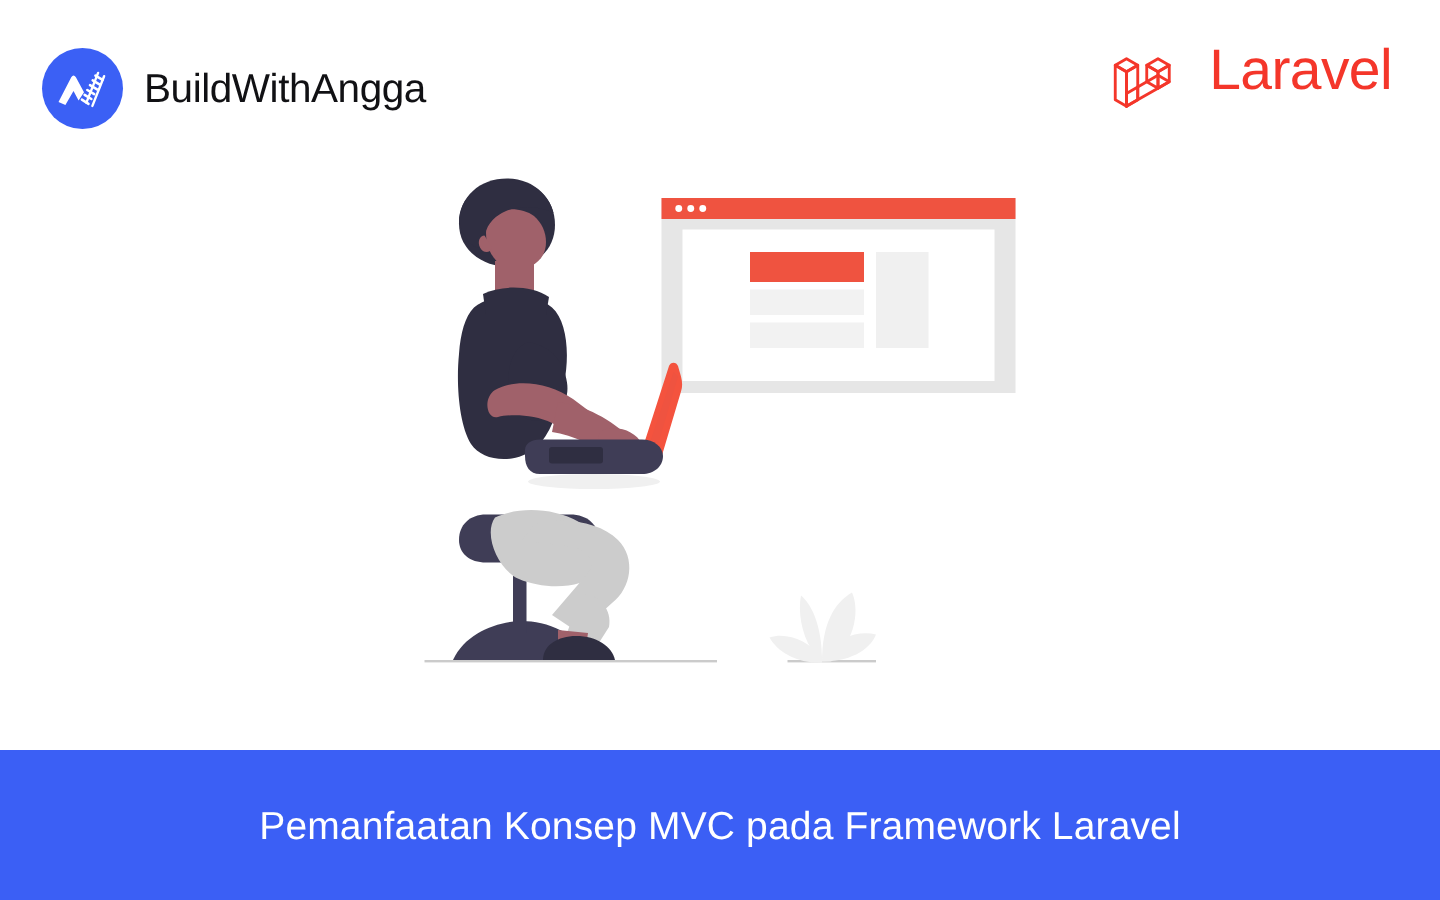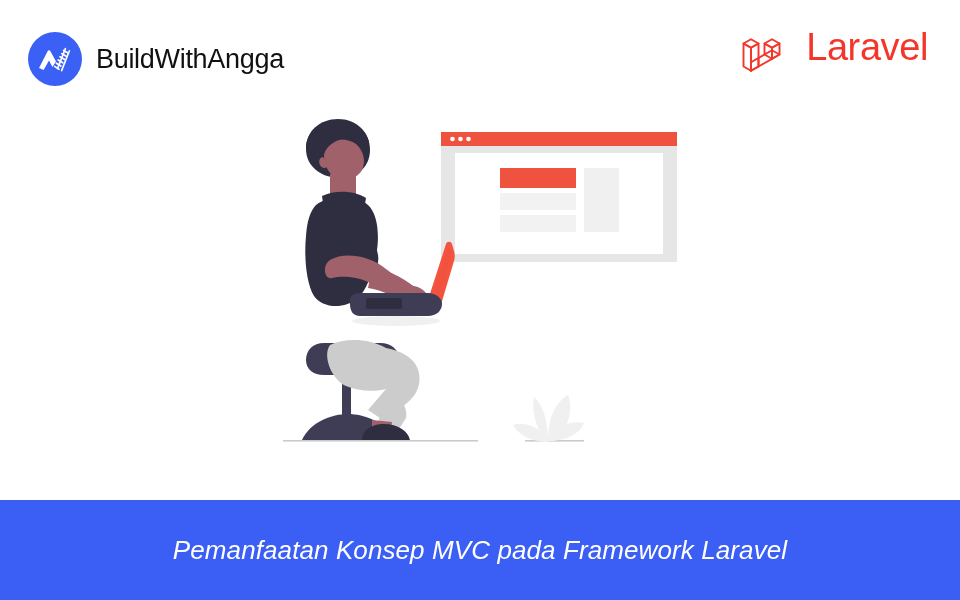--- a/index.html
+++ b/index.html
@@ -95,21 +95,20 @@
     justify-content: center;
   }
 
   .banner-title {
     font-size: 26px;
     font-weight: 400;
     color: #ffffff;
     letter-spacing: 0.1px;
     text-align: right;
     white-space: nowrap;
-    font-style: italic;
   }
 </style>
 </head>
 <body>
 
 <div class="page">
 
   <div class="header">
 
     <div class="brand">

